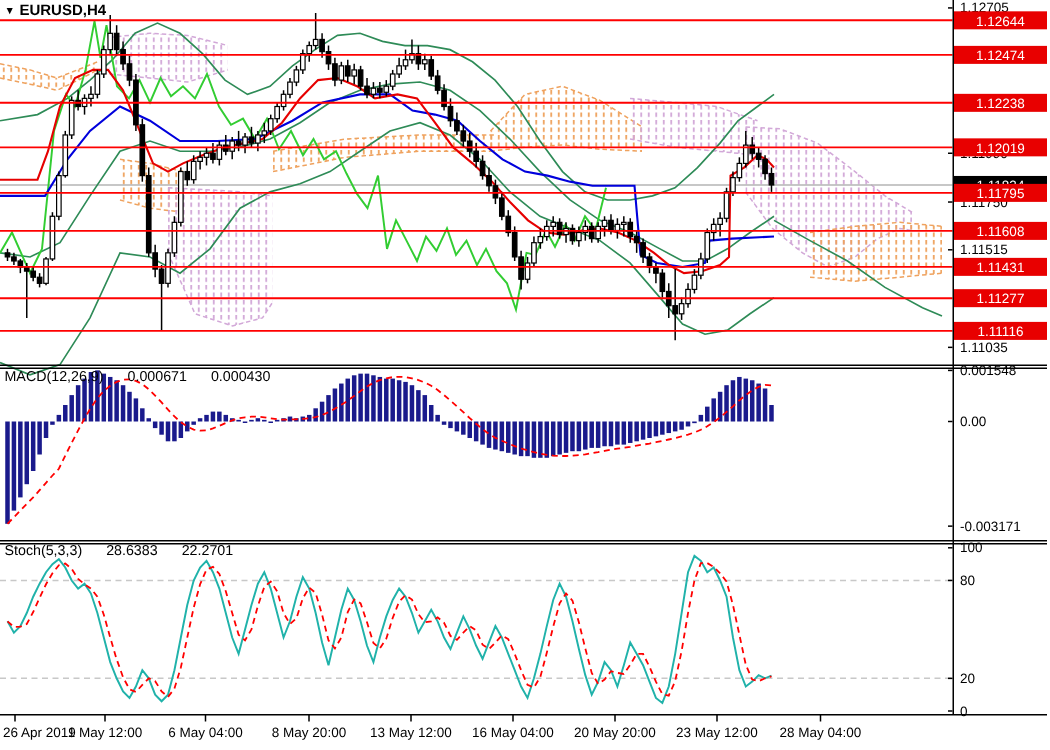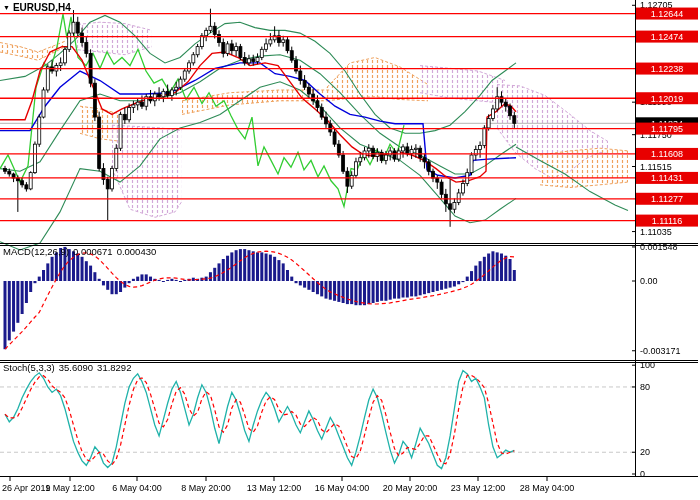--- a/index.html
+++ b/index.html
@@ -3,21 +3,21 @@
 <meta charset="utf-8">
 <style>
   html,body{margin:0;padding:0;background:#fff;}
   .chart-root{position:relative;width:700px;height:500px;background:#fff;overflow:hidden;
     font-family:"Liberation Sans",sans-serif;}
   svg{position:absolute;left:0;top:0;}
   .symbol-label{position:absolute;left:3px;top:2px;font-size:10px;font-weight:bold;color:#000;
     display:flex;align-items:center;gap:3px;}
   .symbol-label .tri{font-size:7px;line-height:10px;}
   .ind-label{position:absolute;left:3px;font-size:9.5px;color:#000;white-space:nowrap;}
-  .ind-label span{margin-right:4px;}
+  .ind-label span{margin-right:16px;}
   .macd-label{top:246px;}
   .stoch-label{top:362px;}
 </style>
 </head>
 <body>
 
 <div class="chart-root">
   <svg id="chart-svg" width="700" height="500">
     <defs>
       <pattern id="hatch-a" width="5" height="5" patternUnits="userSpaceOnUse">
@@ -521,15 +521,15 @@
   <div class="symbol-label">
     <span class="tri">▼</span>
     <span>EURUSD,H4</span>
   </div>
 
   <div class="ind-label macd-label">
     <span>MACD(12,26,9)</span><span>0.000671</span><span>0.000430</span>
   </div>
 
   <div class="ind-label stoch-label">
-    <span>Stoch(5,3,3)</span><span>35.6090</span><span>31.8292</span>
+    <span>Stoch(5,3,3)</span><span>28.6383</span><span>22.2701</span>
   </div>
 </div>
 
 </body></html>

